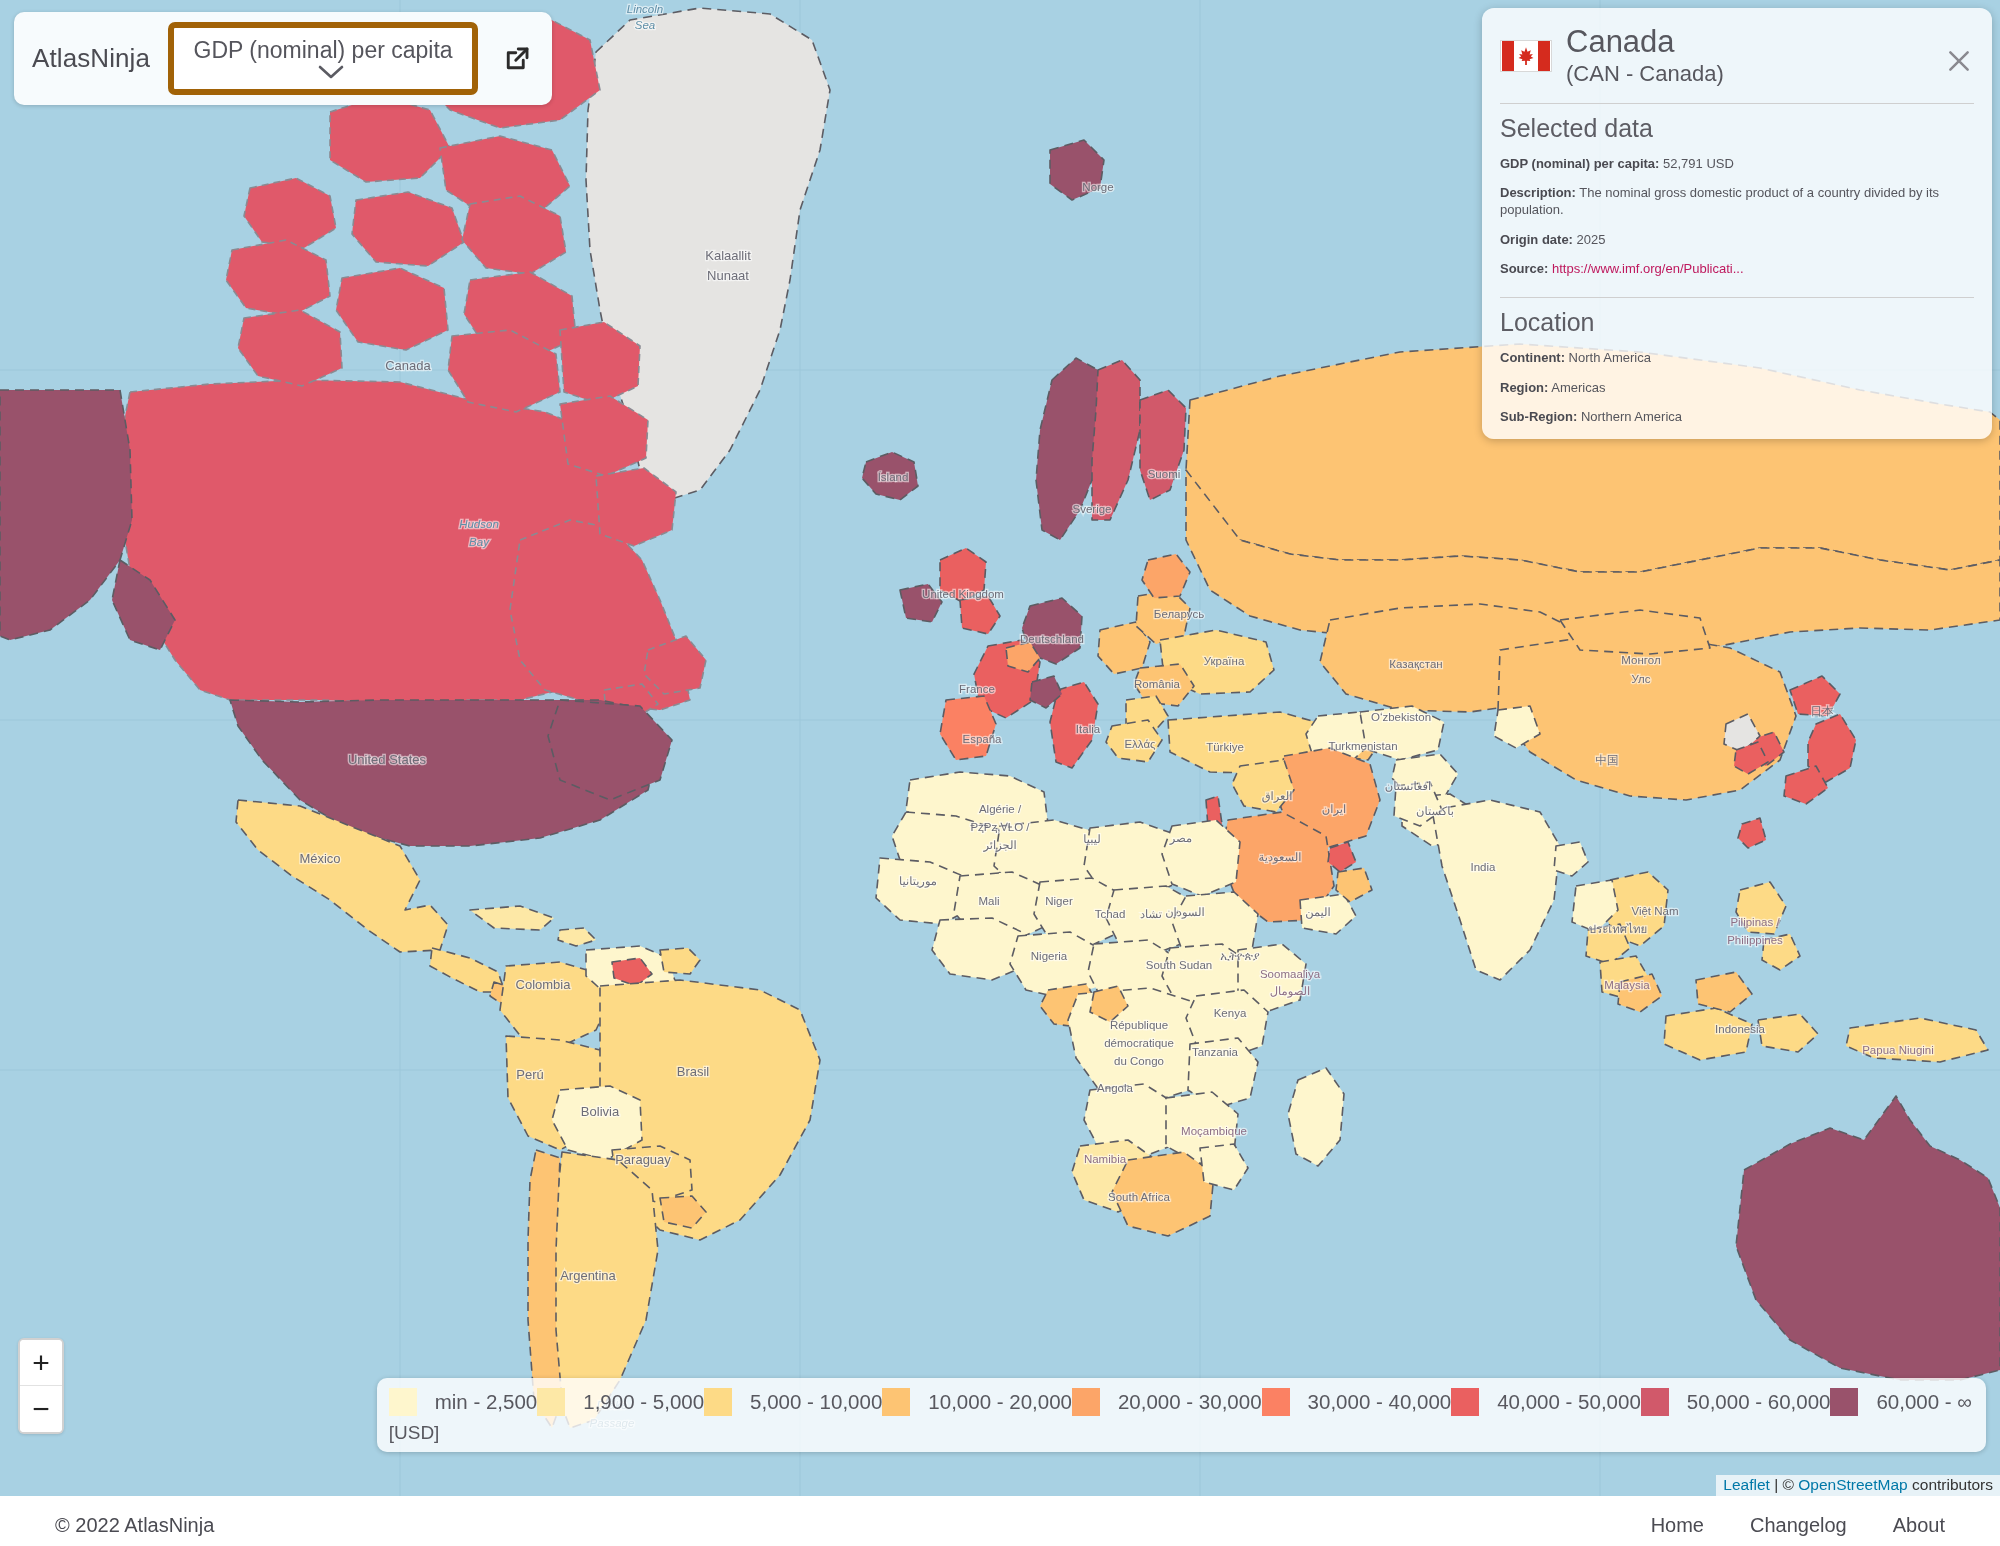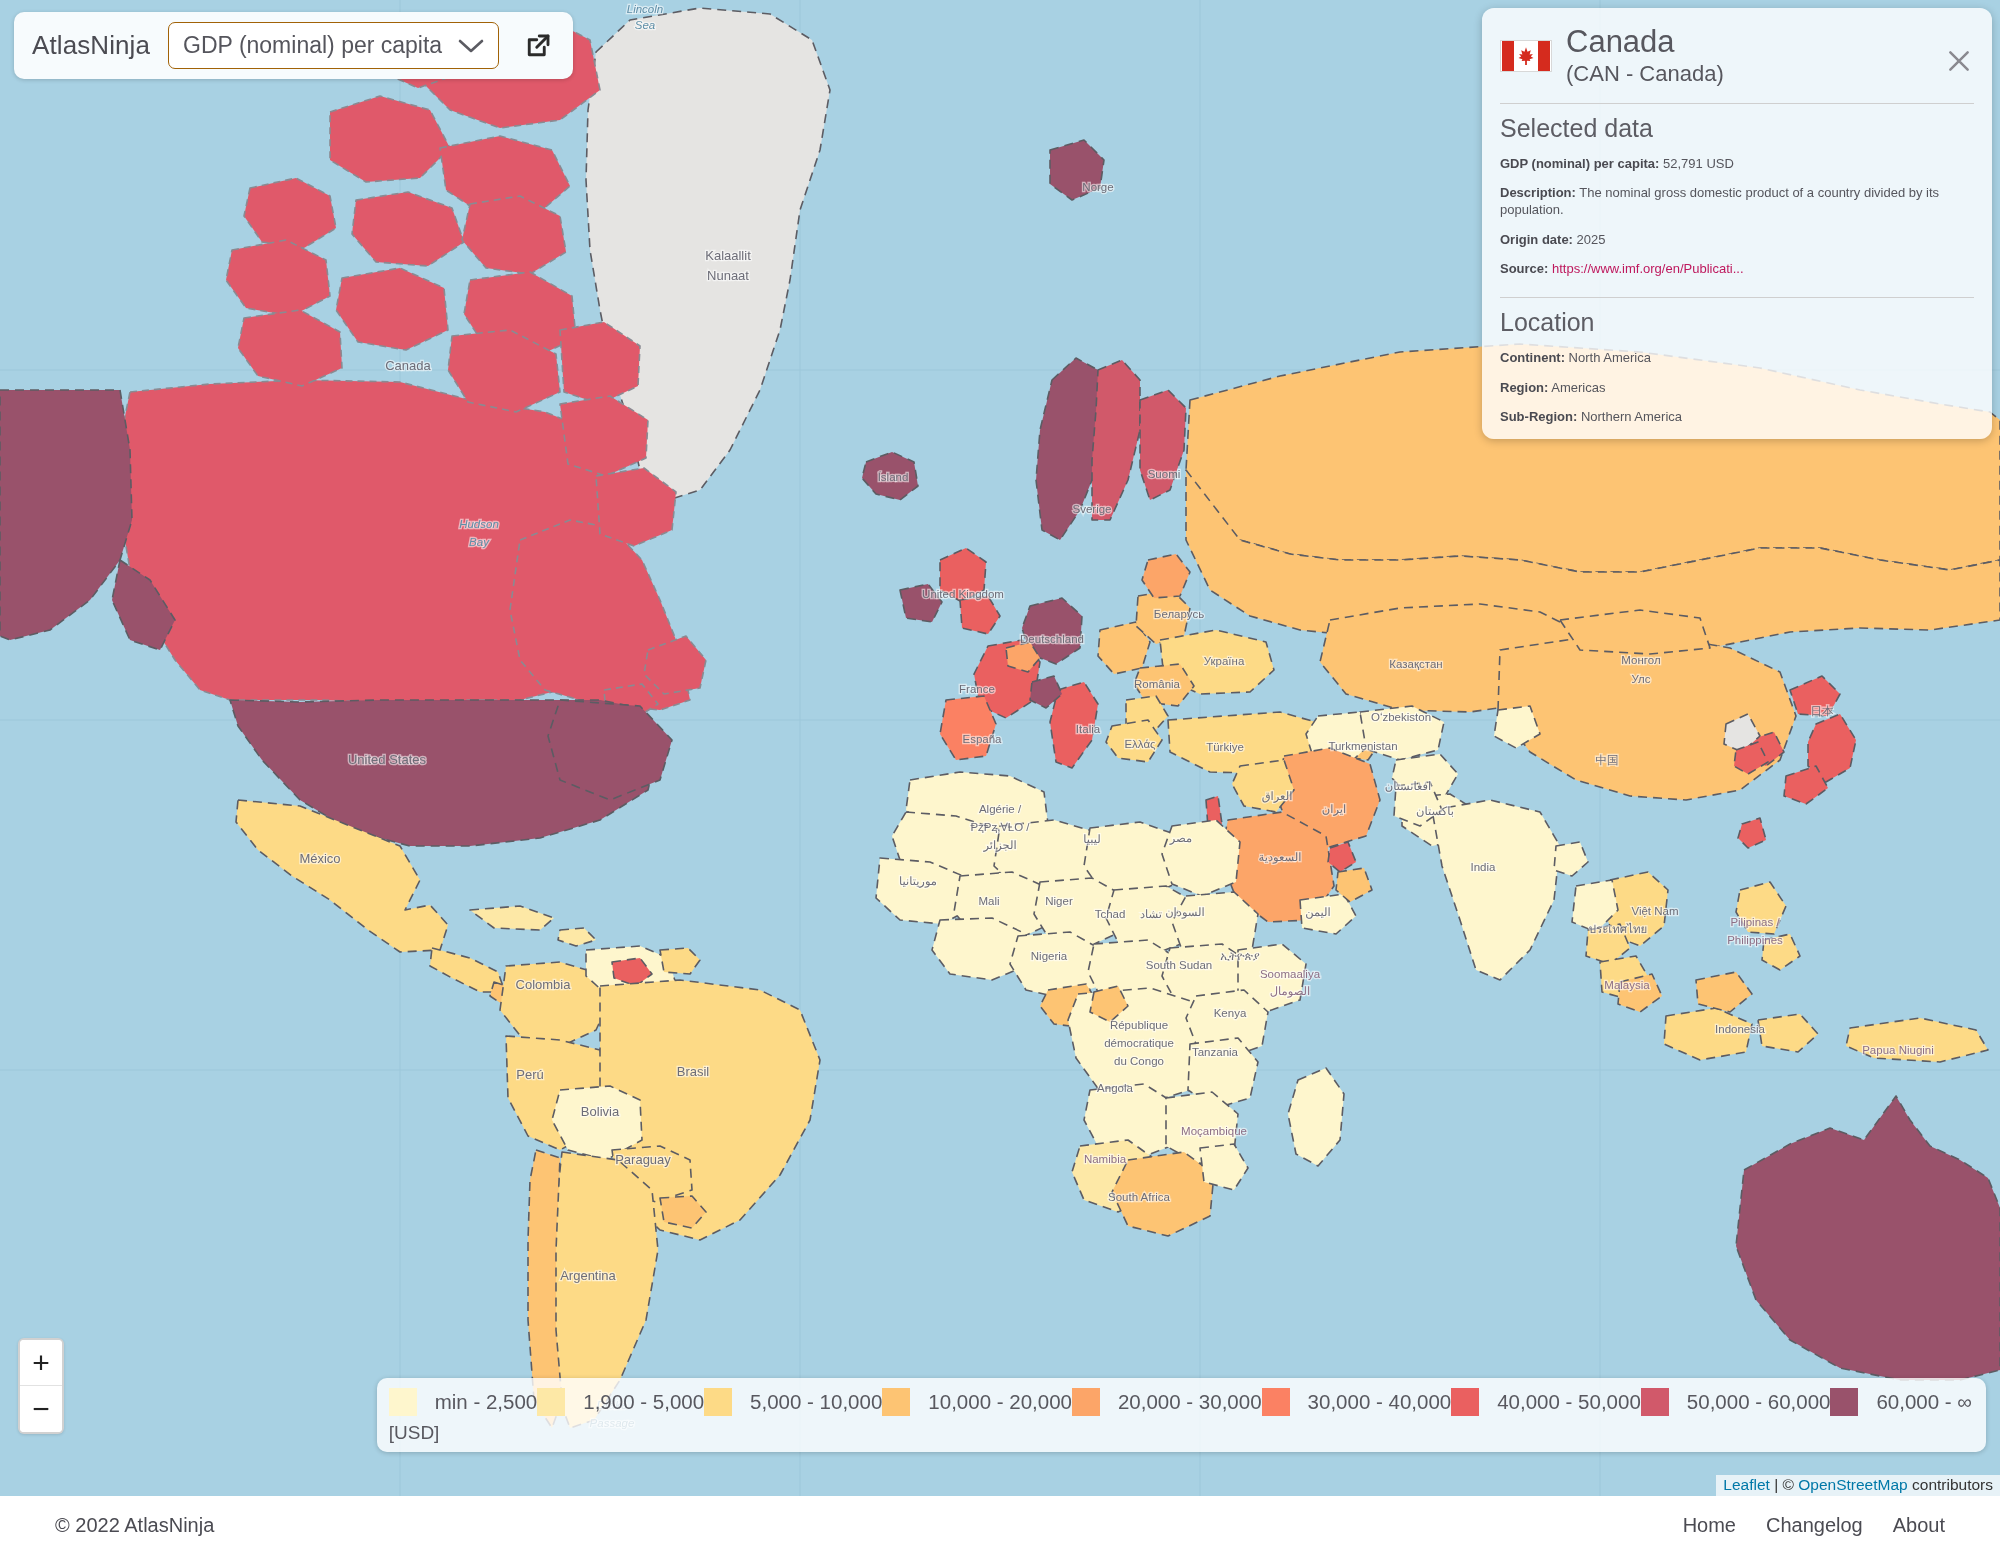--- a/index.html
+++ b/index.html
@@ -48,25 +48,26 @@
     z-index: 60;
   }
   #brand {
     font-size: 26px; color: #4b4b52; letter-spacing: .1px;
     margin-right: 18px; white-space: nowrap;
   }
   #metric-select {
     display: flex; align-items: center; justify-content: space-between;
     min-width: 310px;
     background: #ffffff;
-    border: 1px solid #a16207;
+    border: 6px solid #a16207;
     border-radius: 7px;
     padding: 9px 14px;
     font-size: 23px; color: #55555c;
     cursor: pointer;
+    flex-direction: column;
   }
   #metric-select .chev { margin-left: 16px; display:flex; align-items:center; }
   #external-link-btn {
     margin-left: 22px; margin-right: 6px;
     display: flex; align-items: center; justify-content: center;
     width: 34px; height: 34px; cursor: pointer;
   }
 
   
   #info-panel {
@@ -152,21 +153,21 @@
   
   #footer {
     position: absolute; left: 0; bottom: 0;
     width: 2000px; height: 42px;
     background: #ffffff;
     display: flex; align-items: center; justify-content: space-between;
     padding: 0 55px;
     z-index: 70;
   }
   #copyright { font-size: 20px; color: #4b4b52; }
-  #footer-links { display: flex; gap: 30px; }
+  #footer-links { display: flex; gap: 46px; }
   #footer-links span { font-size: 20px; color: #4b4b52; cursor: pointer; }
 </style>
 </head>
 <body>
 
 <div id="app">
 
   <div id="map-viewport">
     <svg id="map-svg" viewBox="0 0 2000 1496" preserveAspectRatio="none">
       <defs>

